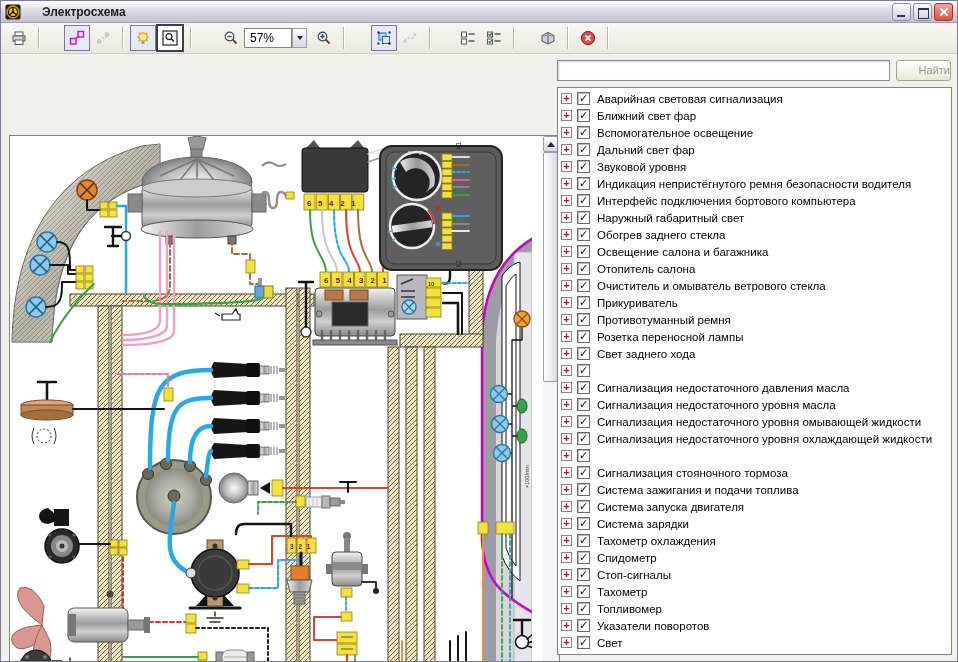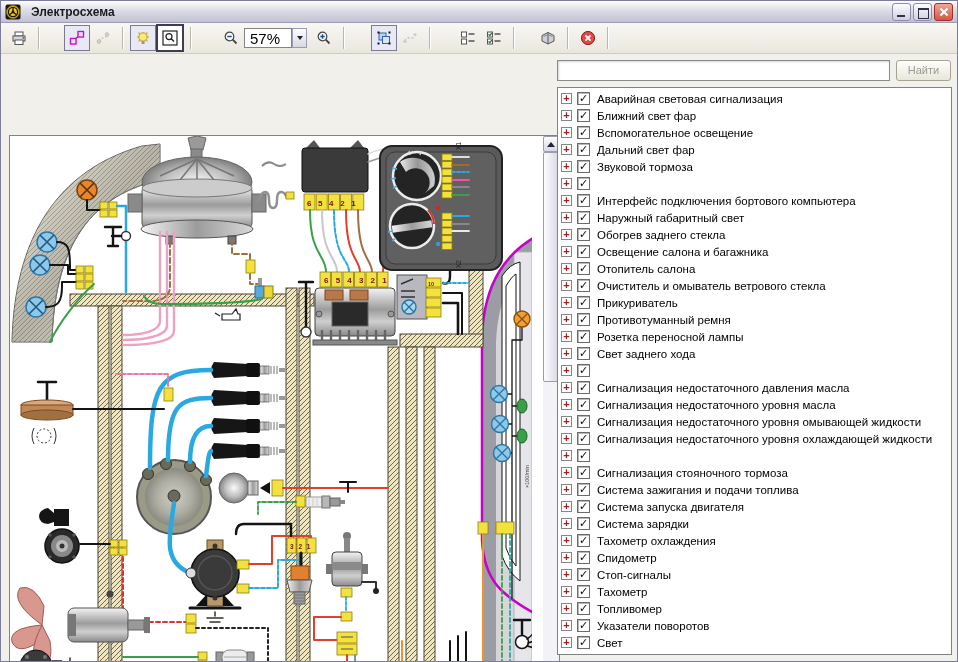--- a/index.html
+++ b/index.html
@@ -1,38 +1,38 @@
 <!DOCTYPE html>
 <html><head>
 <meta charset="utf-8">
 <style>
   html,body{margin:0;padding:0;background:#d4d0c8;font-family:"Liberation Sans",sans-serif;}
   .window{position:relative;width:958px;height:662px;background:#f1f0ea;border:1px solid #7c7c9c;box-sizing:border-box;overflow:hidden;}
   
   .titlebar{position:absolute;top:0;left:0;right:0;height:22px;background:linear-gradient(#fefefe,#dcdce6 45%,#c2c2d2);display:flex;align-items:center;padding:0 4px;border-bottom:1px solid #9c9cb4;box-sizing:border-box;}
-  .apptitle{font-size:12px;font-weight:bold;color:#1a1a1a;margin-left:10px;flex:1;}
+  .apptitle{font-size:12px;font-weight:bold;color:#1a1a1a;margin-left:21px;flex:1;}
   .winbtn{width:19px;height:18px;margin-left:2px;border:1px solid #8e8ea8;border-radius:3px;background:linear-gradient(#fcfcfe,#cfcfe0);position:relative;box-sizing:border-box;}
   .winbtn.close{background:linear-gradient(#f2a59b,#d05848);border-color:#a03028;}
   .g-min{position:absolute;left:4px;bottom:3px;width:8px;height:2px;background:#30304a;}
   .g-max{position:absolute;left:4px;top:4px;width:9px;height:8px;border:1px solid #30304a;border-top-width:2px;}
   .g-x1,.g-x2{position:absolute;left:4px;top:7px;width:10px;height:2px;background:#fff;}
   .g-x1{transform:rotate(45deg);} .g-x2{transform:rotate(-45deg);}
   
   .toolbar{position:absolute;top:22px;left:0;right:0;height:31px;background:linear-gradient(#f8f7f3,#e9e7dd);border-bottom:1px solid #cfccc0;display:flex;align-items:center;padding-left:5px;box-sizing:border-box;}
   .tbtn{width:24px;height:24px;display:flex;align-items:center;justify-content:center;border:1px solid transparent;flex:none;}
   .tbtn.pressed{border-color:#7a7a96;background:#e9e9f5;}
   .tbtn.pressed2{border:2px solid #3c3c54;background:#fff;}
   .tbtn.disabled{opacity:.5;}
   .tsep{width:1px;height:22px;background:#b9b6aa;border-right:1px solid #fff;margin:0 6px;flex:none;}
-  .zoombox{width:48px;height:20px;background:#fff;border:1px solid #848484;font-size:15px;display:flex;align-items:center;padding-left:5px;box-sizing:border-box;flex:none;}
+  .zoombox{width:48px;height:20px;background:#fff;border:1px solid #848484;font-size:12px;display:flex;align-items:center;padding-left:5px;box-sizing:border-box;flex:none;}
   .dropbtn{width:15px;height:20px;background:linear-gradient(#fdfdfe,#d8d8e4);border:1px solid #9b9bb2;display:flex;align-items:center;justify-content:center;box-sizing:border-box;flex:none;}
   .tri-d{width:0;height:0;border-left:3px solid transparent;border-right:3px solid transparent;border-top:4px solid #20203a;}
   
   .search-input{position:absolute;left:556px;top:59px;width:333px;height:21px;border:1px solid #8a8a8a;box-shadow:inset 1px 1px 2px #d5d5d5;font-size:11px;padding:0 4px;box-sizing:border-box;background:#fff;}
-  .findbtn{position:absolute;left:895px;top:59px;width:55px;height:21px;background:linear-gradient(#fefefd,#e9e7da);border:1px solid #a5a394;border-radius:3px;color:#9b9b93;font-size:11px;text-align:center;line-height:19px;box-sizing:border-box;}
+  .findbtn{position:absolute;left:895px;top:59px;width:55px;height:21px;background:linear-gradient(#fefefd,#e9e7da);border:1px solid #a5a394;border-radius:3px;color:#9b9b93;font-size:11px;text-align:right;line-height:19px;box-sizing:border-box;}
   
   .diagram-panel{position:absolute;left:8px;top:86px;width:551px;height:568px;background:#fff;border:1px solid #828282;box-sizing:border-box;margin-top:48px;}
   svg.diagram{position:absolute;left:0;top:0;display:block;}
   .vsb{position:absolute;right:0;top:0;width:16px;height:550px;background:#f3f3f7;}
   .hsb{position:absolute;left:0;bottom:0;height:16px;width:522px;background:#f3f3f7;}
   .sbbtn{position:absolute;width:16px;height:16px;background:linear-gradient(#fdfdfe,#d8d8e4);border:1px solid #9b9bb2;border-radius:2px;box-sizing:border-box;display:flex;align-items:center;justify-content:center;}
   .thumb-v{position:absolute;left:0;top:16px;width:16px;height:230px;background:linear-gradient(90deg,#fdfdfe,#d8d8e4);border:1px solid #9b9bb2;border-radius:2px;box-sizing:border-box;}
   .thumb-h{position:absolute;left:16px;top:0;width:156px;height:16px;background:linear-gradient(#fdfdfe,#d8d8e4);border:1px solid #9b9bb2;border-radius:2px;box-sizing:border-box;}
   .sbcorner{position:absolute;right:0;bottom:0;width:16px;height:16px;background:#ece9e0;}
   .a-up{width:0;height:0;border-left:4px solid transparent;border-right:4px solid transparent;border-bottom:5px solid #20203a;}
@@ -675,27 +675,28 @@
       <div class="cbox">
           <span class="chk">✓</span>
         </div>
       <div class="row-label">Дальний свет фар</div>
     </div>
       <div class="row">
       <div class="plus">+</div>
       <div class="cbox">
           <span class="chk">✓</span>
         </div>
-      <div class="row-label">Звуковой тормоза</div>
-    </div>
-      <div class="row">
-      <div class="plus">+</div>
-      <div class="cbox">
-          <span class="chk">✓</span>
-        </div>
+      <div class="row-label">Звуковой уровня</div>
+    </div>
+      <div class="row">
+      <div class="plus">+</div>
+      <div class="cbox">
+          <span class="chk">✓</span>
+        </div>
+      <div class="row-label">Индикация непристёгнутого ремня безопасности водителя</div>
     </div>
       <div class="row">
       <div class="plus">+</div>
       <div class="cbox">
           <span class="chk">✓</span>
         </div>
       <div class="row-label">Интерфейс подключения бортового компьютера</div>
     </div>
       <div class="row">
       <div class="plus">+</div>

